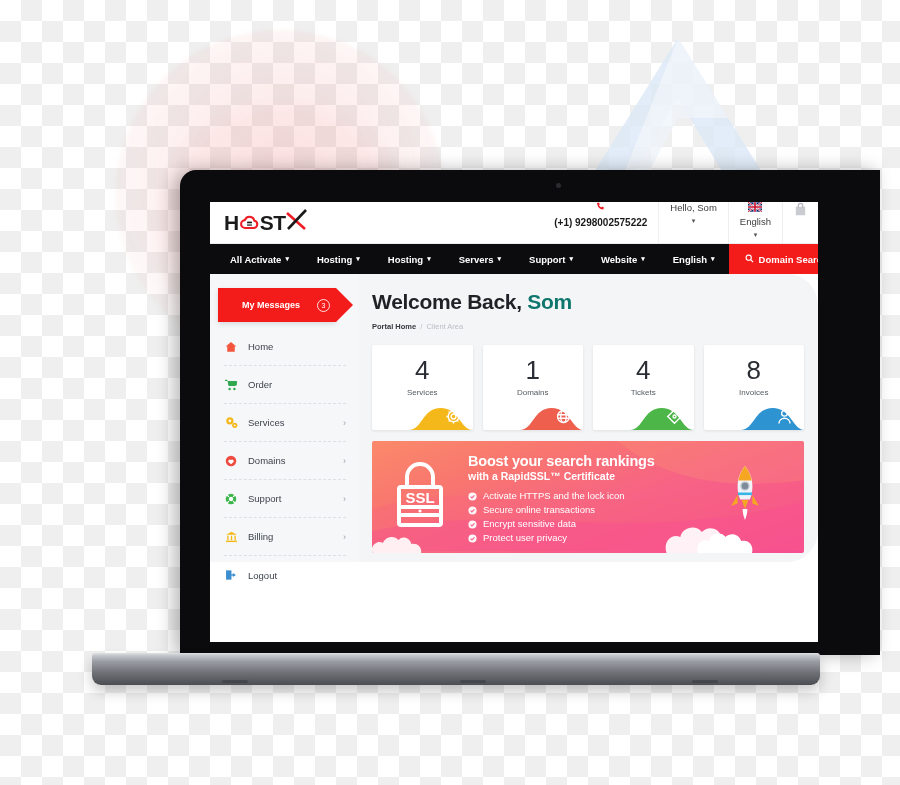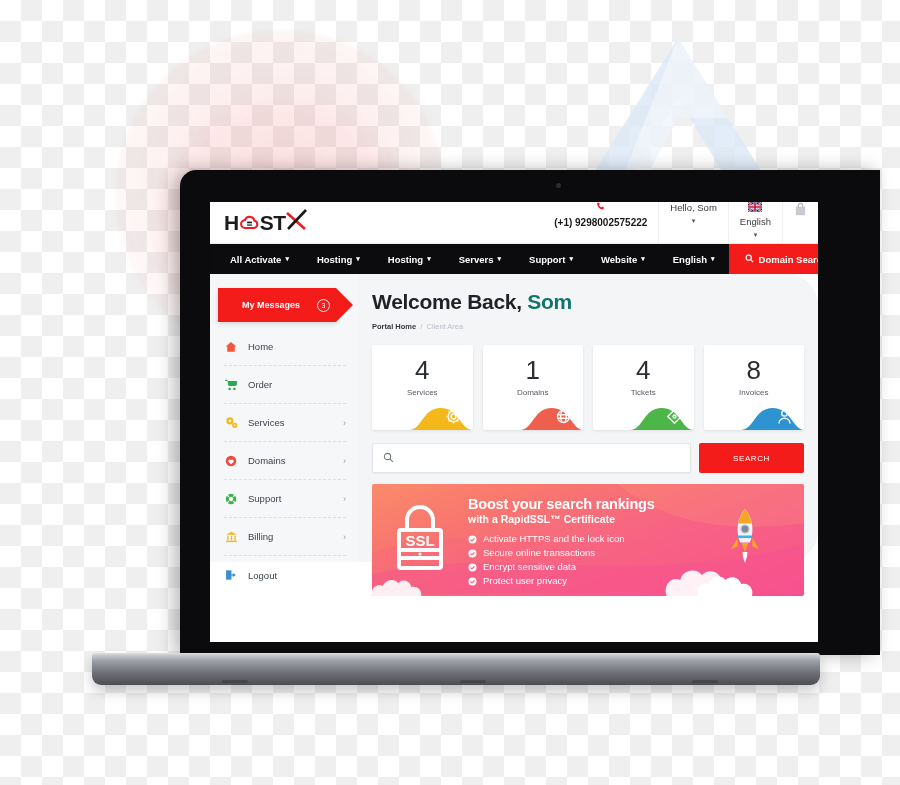--- a/index.html
+++ b/index.html
@@ -629,32 +629,20 @@
                   <path d="M44 34C60 34 60 12 82 12s24 22 38 22z" fill="#2e93d1"></path>
                 </svg>
                 <svg class="cicon" viewBox="0 0 16 16" fill="none" stroke="#fff" stroke-width="1.3">
                   <circle cx="8" cy="5" r="2.7"></circle>
                   <path d="M2.8 14.6c0-2.9 2.3-5 5.2-5s5.2 2.1 5.2 5"></path>
                 </svg>
               </div>
 
             </div>
 
-            <div class="searchrow">
-              <div class="searchbox">
-                <span>
-                  <svg width="11" height="11" viewBox="0 0 16 16" fill="none" stroke="#6b7380" stroke-width="1.5">
-                    <circle cx="6.6" cy="6.6" r="4.6"></circle>
-                      <line x1="10.2" y1="10.2" x2="14.4" y2="14.4"></line>
-                  </svg>
-                </span>
-                <input type="text" value="" placeholder="" style="">
-              </div>
-              <button class="search-btn">SEARCH</button>
-            </div>
 
             <div class="promo">
 
               <svg class="swirl" viewBox="0 0 440 112" preserveAspectRatio="none">
                 <path d="M0 70 C 110 30, 240 92, 440 34 L440 112 L0 112 Z" fill="#f8627f" opacity=".30"></path>
                 <path d="M0 92 C 130 60, 260 108, 440 62 L440 112 L0 112 Z" fill="#f74d93" opacity=".35"></path>
                 <path d="M250 0 C 300 40, 360 50, 440 40 L440 0 Z" fill="#fb9a72" opacity=".25"></path>
               </svg>
 
               <div class="promo-inner">

